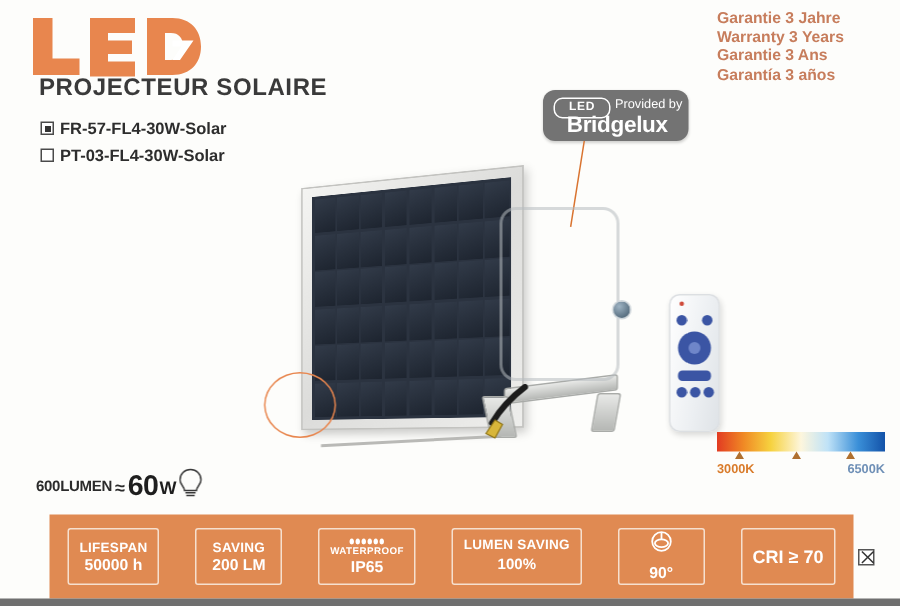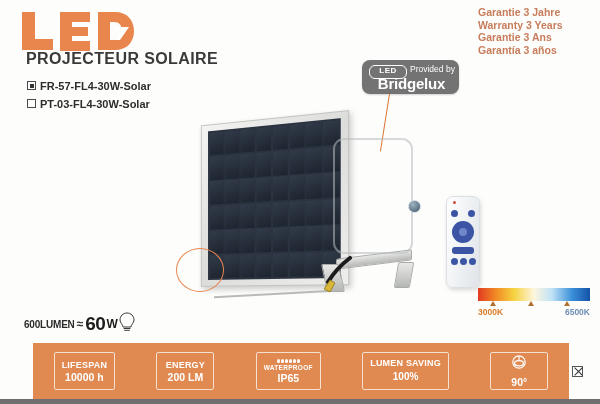--- a/index.html
+++ b/index.html
@@ -400,25 +400,25 @@
       <span class="b"></span>
       <span class="b"></span>
       <span class="b x"></span>
     </div>
   </div>
 
   <div class="featbar">
 
     <div class="feat">
       <span class="l1">LIFESPAN</span>
-      <span class="l2">10000 h</span>
-    </div>
-
-    <div class="feat">
-      <span class="l1">ENERGY</span>
+      <span class="l2">50000 h</span>
+    </div>
+
+    <div class="feat">
+      <span class="l1">SAVING</span>
       <span class="l2">200 LM</span>
     </div>
 
     <div class="feat">
       <span class="wp-drops">
         <i></i>
           <i></i>
           <i></i>
           <i></i>
           <i></i>
@@ -437,18 +437,21 @@
       <span class="angle-ico">
         <svg width="18" height="15" viewBox="0 0 18 15">
           <circle cx="9" cy="7" r="6.2" fill="none" stroke="#ffffff" stroke-width="1.2"></circle>
           <ellipse cx="9" cy="8.2" rx="4.4" ry="2.6" fill="none" stroke="#ffffff" stroke-width="1.2"></ellipse>
           <path d="M9 1.2 L9 5.4" stroke="#ffffff" stroke-width="1.2"></path>
         </svg>
       </span>
       <span class="l2">90°</span>
     </div>
 
+    <div class="feat">
+      <span class="l2" style="font-size:12px;">CRI ≥ 70</span>
+    </div>
 
   </div>
 
   <div class="bottom-strip"></div>
 
 </div>
 
 </body></html>

